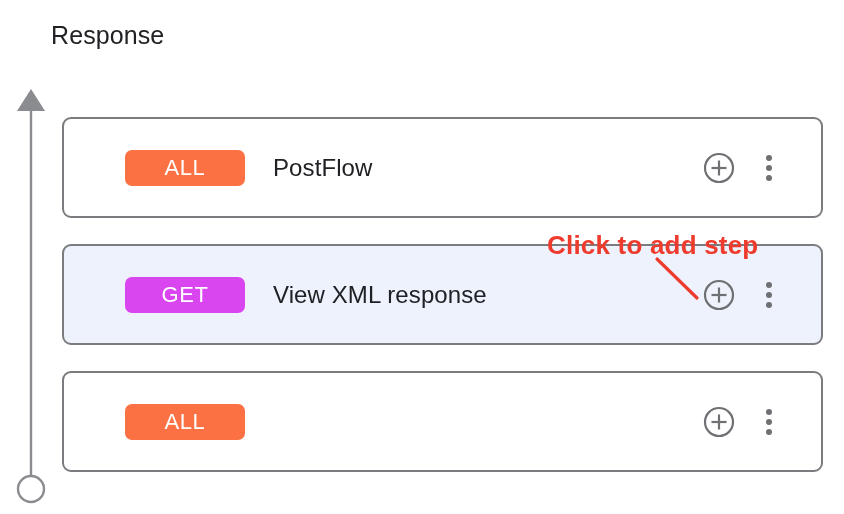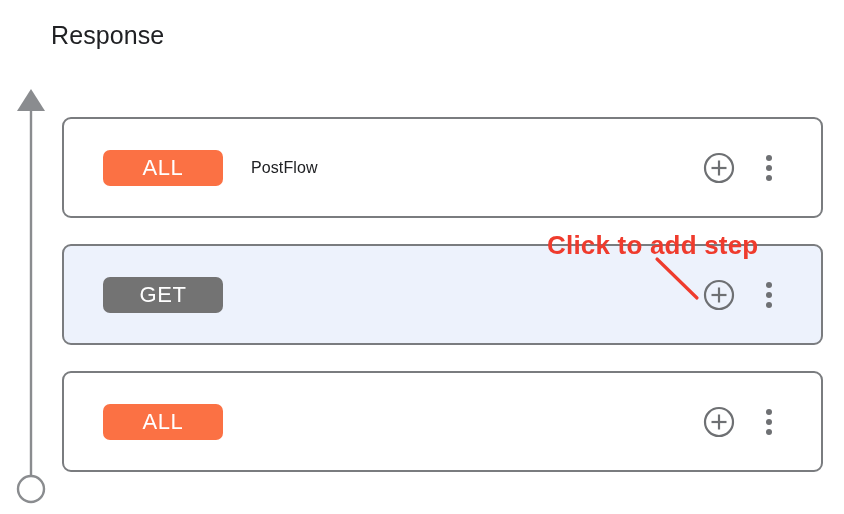--- a/index.html
+++ b/index.html
@@ -50,20 +50,21 @@
     position: relative;
     box-sizing: border-box;
     width: 761px;
     height: 101px;
     border: 2px solid #7a7c7f;
     border-radius: 9px;
     background: #ffffff;
     margin-bottom: 26px;
     display: flex;
     align-items: center;
+    padding-left: 22px;
   }
   .step-card.selected {
     background: #edf2fc;
   }
   .step-card:last-child { margin-bottom: 0; }
 
   .method-badge {
     margin-left: 39px;
     width: 120px;
     height: 36px;
@@ -73,21 +74,21 @@
     font-weight: 400;
     letter-spacing: 0.6px;
     display: flex;
     align-items: center;
     justify-content: center;
     flex: none;
   }
 
   .step-name {
     margin-left: 28px;
-    font-size: 16px;
+    font-size: 24px;
     font-weight: 400;
     color: #202124;
     letter-spacing: 0.1px;
     white-space: nowrap;
   }
 
   .row-actions {
     margin-left: auto;
     display: flex;
     align-items: center;
@@ -166,21 +167,22 @@
       </svg>
       <div class="kebab-btn">
         <span></span>
         <span></span>
         <span></span>
       </div>
     </div>
   </div>
 
   <div class="step-card selected">
-    <div class="method-badge" style="background:#737373">GET</div>
+    <div class="method-badge" style="background:#d946ef">GET</div>
+    <div class="step-name">View XML response</div>
     <div class="row-actions">
       <svg class="add-step-btn" viewBox="0 0 32 32">
         <circle cx="16" cy="16" r="14" fill="none" stroke="#6e7073" stroke-width="2.2"></circle>
         <line x1="16" y1="8.5" x2="16" y2="23.5" stroke="#6e7073" stroke-width="2.2"></line>
         <line x1="8.5" y1="16" x2="23.5" y2="16" stroke="#6e7073" stroke-width="2.2"></line>
       </svg>
       <div class="kebab-btn">
         <span></span>
         <span></span>
         <span></span>

